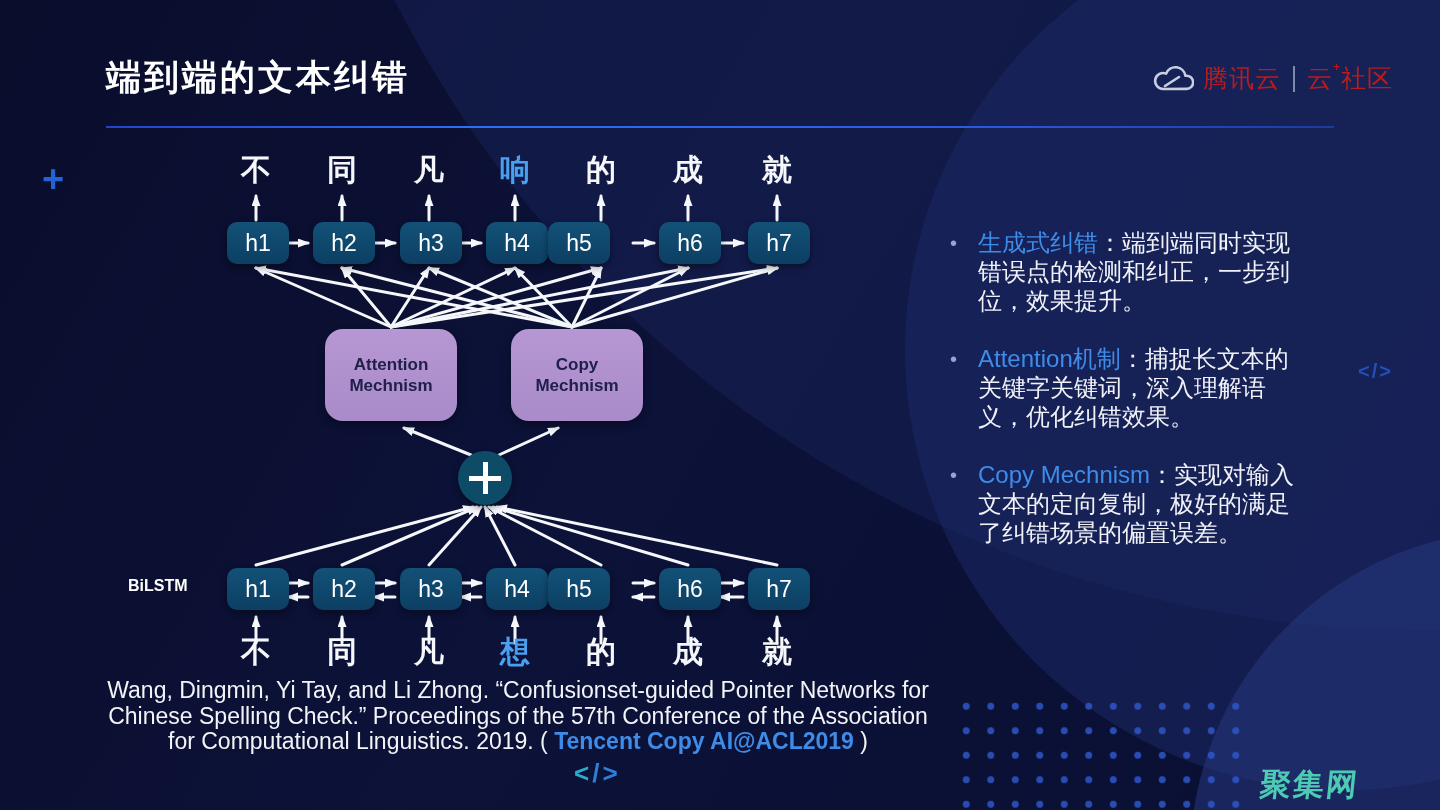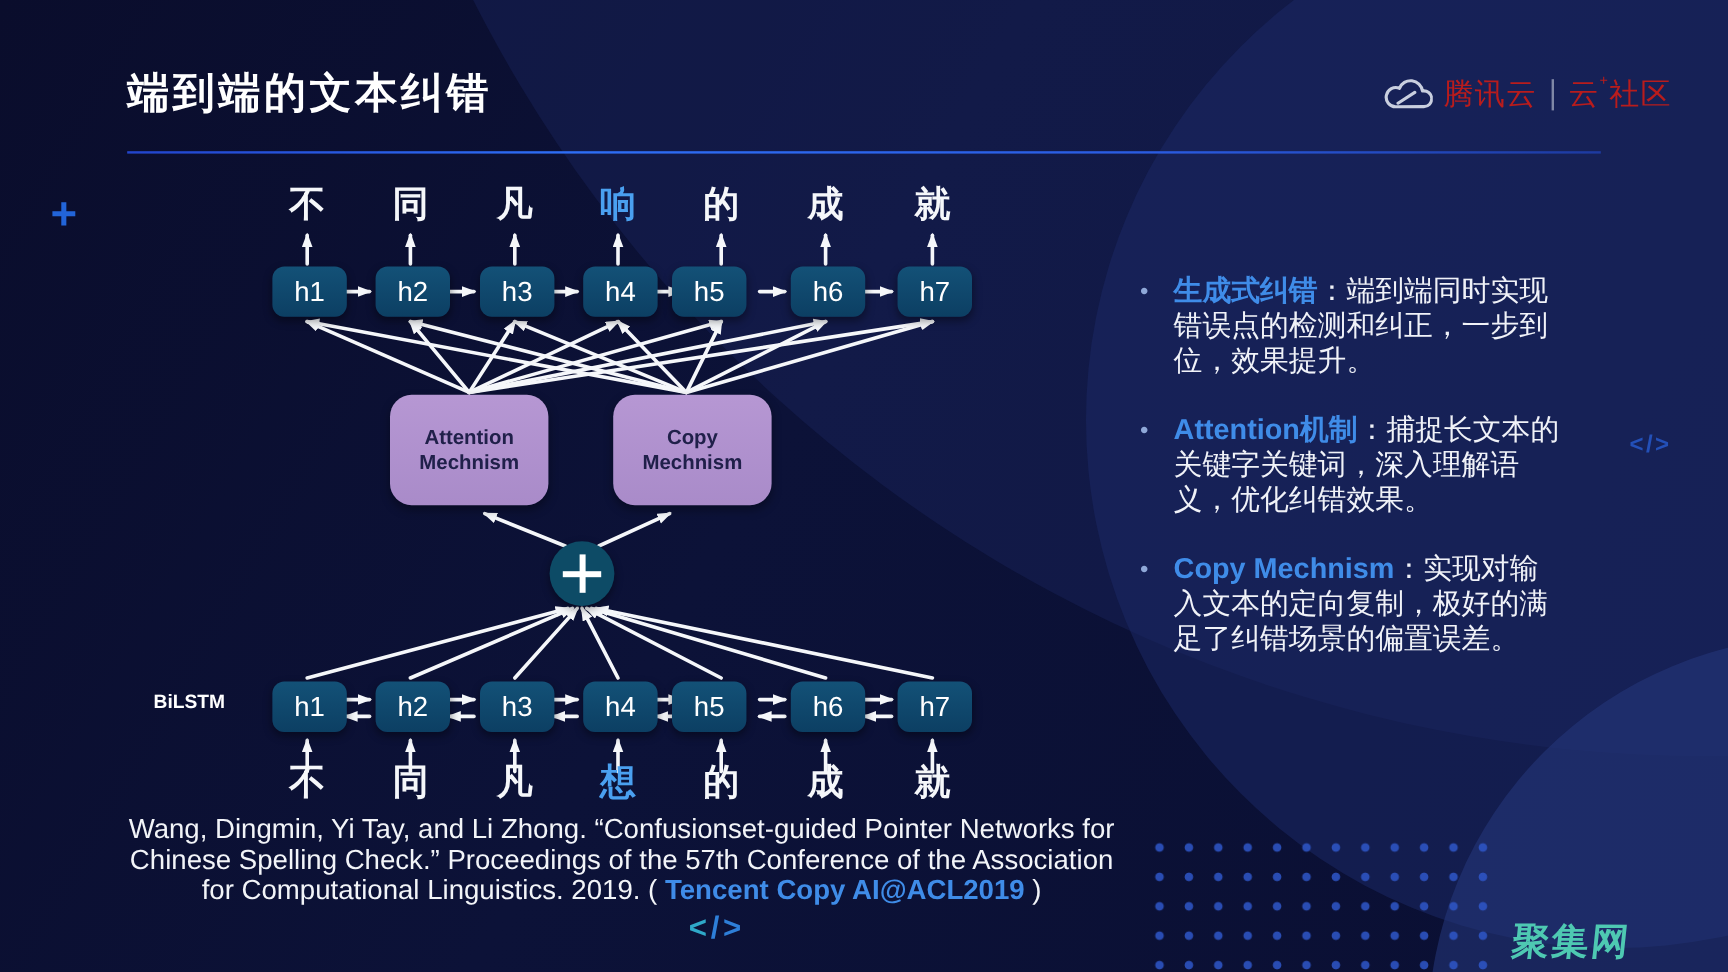--- a/index.html
+++ b/index.html
@@ -36,38 +36,38 @@
   svg.wires{position:absolute;left:0;top:0;z-index:2;pointer-events:none;}
   .char{position:absolute;width:40px;text-align:center;color:#f5f7fa;font-size:30px;font-weight:600;z-index:3;}
   .char.topr{top:150px;} .char.botr{top:632px;}
   .char.hl{color:#4aa0f0;}
   .c1{left:236px}.c2{left:322px}.c3{left:409px}.c4{left:495px}.c5{left:581px}.c6{left:668px}.c7{left:757px}
   .hbox{position:absolute;width:62px;height:42px;border-radius:10px;z-index:3;
     background:linear-gradient(180deg,#135177 0%,#0c3f63 100%);
     color:#ffffff;font-size:23px;line-height:42px;text-align:center;
     box-shadow:0 3px 7px rgba(0,0,0,0.4);}
   .toprow{top:222px;} .botrow{top:568px;}
-  .b1{left:227px}.b2{left:313px}.b3{left:400px}.b4{left:486px}.b5{left:560px}.b6{left:659px}.b7{left:748px}
+  .b1{left:227px}.b2{left:313px}.b3{left:400px}.b4{left:486px}.b5{left:548px}.b6{left:659px}.b7{left:748px}
   .mech{position:absolute;top:329px;width:132px;height:92px;border-radius:18px;z-index:3;
     background:linear-gradient(180deg,#b697d3 0%,#a98bc9 100%);
     display:flex;align-items:center;justify-content:center;text-align:center;
     color:#20204a;font-size:17px;line-height:21px;font-weight:700;padding:0 10px;box-sizing:border-box;
     box-shadow:0 4px 8px rgba(0,0,0,0.35);}
   .attn{left:325px;} .copy{left:511px;}
   .plus-node{position:absolute;left:458px;top:451px;width:54px;height:54px;border-radius:50%;
     background:#0d4b66;z-index:3;box-shadow:0 3px 7px rgba(0,0,0,0.4);}
   .plus-node::before{content:"";position:absolute;left:11px;top:24.5px;width:32px;height:5px;background:#fff;}
   .plus-node::after{content:"";position:absolute;left:24.5px;top:11px;width:5px;height:32px;background:#fff;}
   .bilstm{position:absolute;left:128px;top:577px;color:#ffffff;font-size:16px;font-weight:600;z-index:3;}
   
   .bullets{position:absolute;left:948px;top:228px;width:352px;z-index:3;}
   .bullet{position:relative;padding-left:30px;margin-bottom:29px;color:#f0f2f8;
     font-size:24px;line-height:29px;}
   .bullet .dot{position:absolute;left:2px;top:1px;color:#8fa8d8;font-size:20px;}
-  .bullet .term{color:#3f8ce8;font-weight:700;}
+  .bullet .term{color:#3f8ce8;font-weight:400;}
   
   .citation{position:absolute;left:90px;top:678px;width:856px;text-align:center;z-index:3;
     color:#f2f4f8;font-size:23px;line-height:25.5px;}
   .citation .link{color:#3f8ce8;font-weight:700;}
   .code-bottom{position:absolute;left:574px;top:758px;font-size:26px;font-weight:700;
     letter-spacing:3px;z-index:3;}
   .code-bottom .teal{color:#2fa9c9;} .code-bottom .blue{color:#2e7fd8;}
   
   .watermark{position:absolute;left:1260px;top:764px;color:#4ec9b2;font-size:31px;font-weight:800;
     transform:skewX(-6deg);z-index:3;letter-spacing:2px;}

